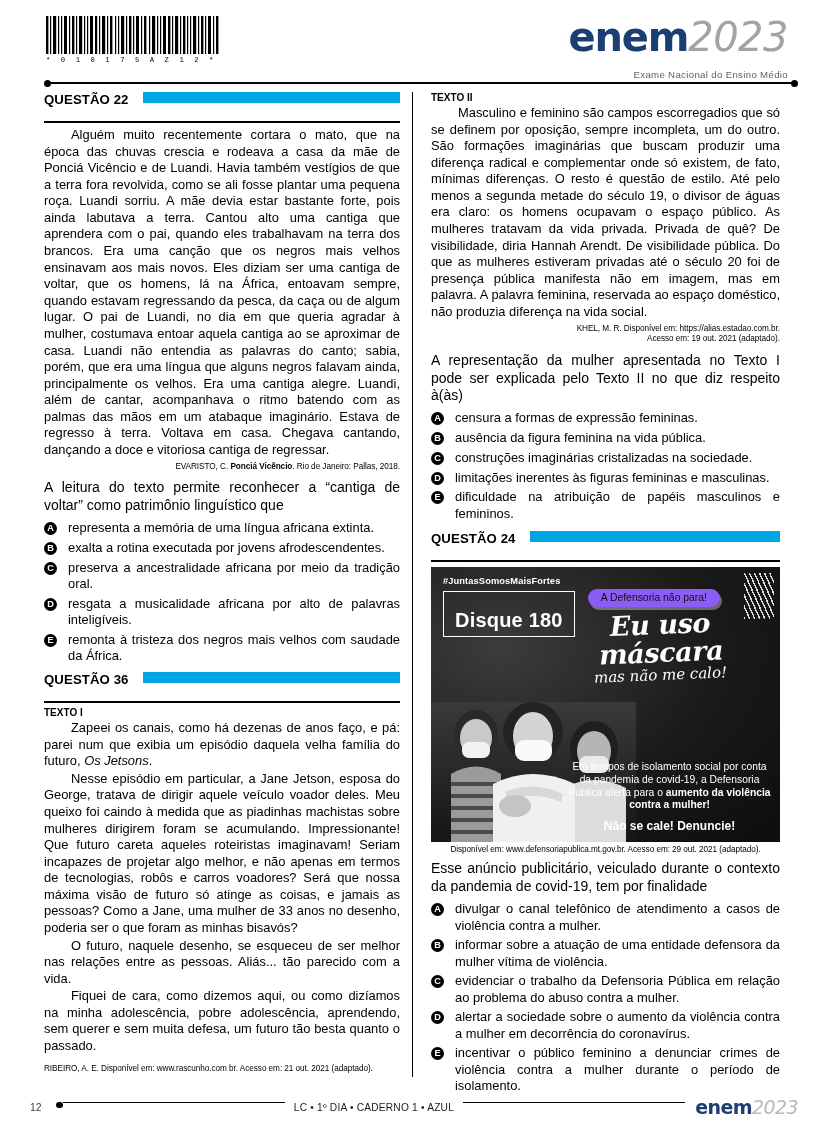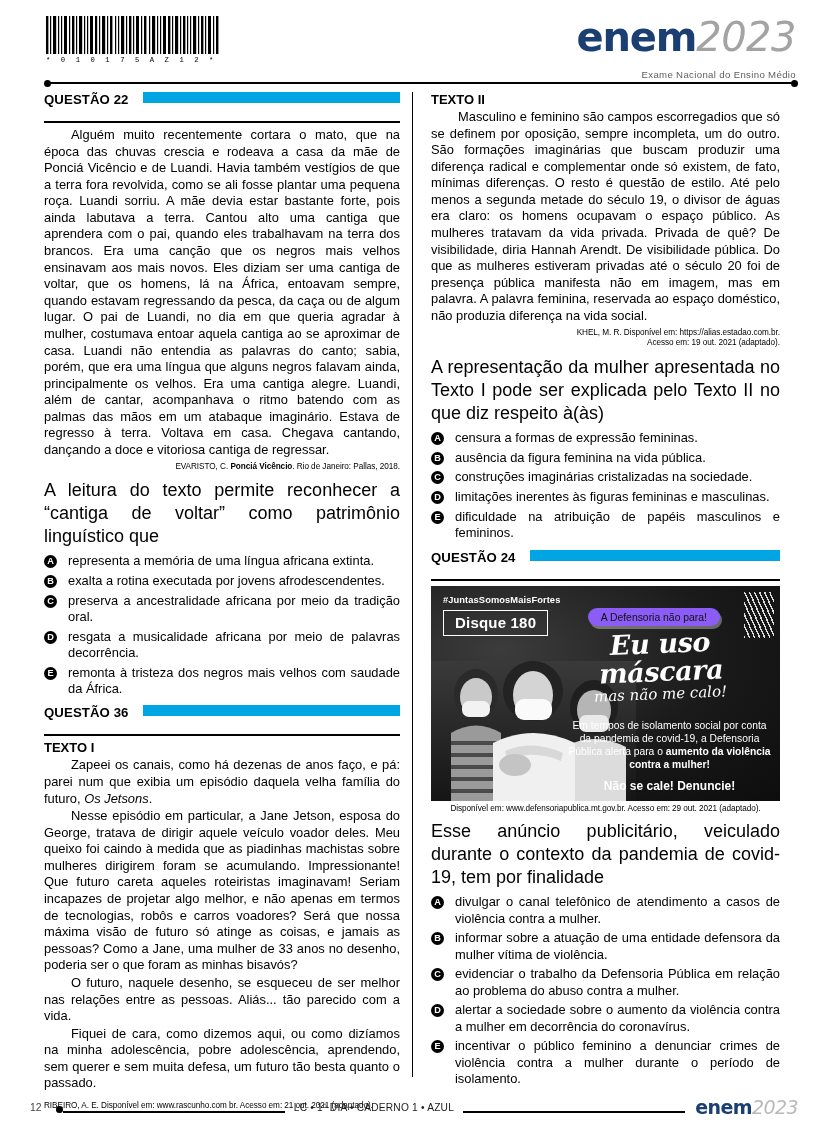--- a/index.html
+++ b/index.html
@@ -22,21 +22,21 @@
     position: relative;
     width: 828px;
     height: 1138px;
     padding: 0;
   }
 
   
   .header {
     position: relative;
     height: 78px;
-    padding: 16px 32px 0 44px;
+    padding: 16px 40px 0 44px;
     display: flex;
     justify-content: space-between;
     align-items: flex-start;
   }
 
   .barcode-wrap { width: 200px; }
 
   .barcode {
     height: 38px;
     width: 178px;
@@ -126,21 +126,21 @@
     white-space: nowrap;
     padding-right: 14px;
   }
   .q-head .q-bar {
     flex: 1;
     height: 11px;
     background: #00a5e3;
   }
 
   .texto-label {
-    font-size: 13px;
+    font-size: 10px;
     font-weight: 700;
     margin: 4px 0 2px 0;
   }
 
   
   p.body-text {
     font-size: 12.9px;
     line-height: 1.285;
     text-align: justify;
     text-indent: 27px;
@@ -152,21 +152,21 @@
     font-size: 8.2px;
     text-align: right;
     line-height: 1.28;
     margin-top: 3px;
     margin-bottom: 7px;
     letter-spacing: -0.05px;
   }
   .source b { font-weight: 700; }
 
   .stem {
-    font-size: 18px;
+    font-size: 14px;
     line-height: 1.285;
     text-align: justify;
     margin: 4px 0 5px 0;
   }
 
   
   ul.alts { list-style: none; }
   ul.alts li {
     display: flex;
     align-items: flex-start;
@@ -187,21 +187,21 @@
     margin-right: 11px;
     margin-top: 2px;
   }
   .alt-text { flex: 1; text-align: justify; }
   .alt-text.jt { text-align-last: left; }
 
   
   .ad {
     position: relative;
     width: 100%;
-    height: 215px;
+    height: 275px;
     background: #141414;
     overflow: hidden;
     margin-top: 5px;
     color: #fff;
   }
   .ad-bg-texture {
     position: absolute; inset: 0;
     background:
       radial-gradient(ellipse at 20% 30%, #3c3c3c 0%, #1a1a1a 55%, #0d0d0d 100%);
   }
@@ -210,22 +210,22 @@
     top: 9px; left: 12px;
     font-size: 9.3px;
     font-weight: 700;
     letter-spacing: 0.1px;
     z-index: 6;
   }
   .ad-disque {
     position: absolute;
     top: 24px; left: 12px;
     border: 1.8px solid #fff;
-    padding: 3px 11px 4px 11px;
-    font-size: 15px;
+    padding: 17px 11px 4px 11px;
+    font-size: 20px;
     font-weight: 700;
     z-index: 6;
     letter-spacing: 0.2px;
   }
   .ad-pill {
     position: absolute;
     top: 22px; right: 60px;
     background: #8b5cf6;
     color: #111;
     border-radius: 13px;
@@ -302,21 +302,21 @@
   .footer .pg {
     font-size: 10.4px;
     color: #444;
     width: 26px;
     text-align: left;
   }
   .footer .rule-wrap {
     flex: 1;
     position: relative;
     display: flex;
-    align-items: flex-end;
+    align-items: flex-start;
   }
   .footer .rdot {
     width: 6.5px; height: 6.5px;
     border-radius: 50%;
     background: #000;
     flex: 0 0 auto;
   }
   .footer .rline { flex: 1; height: 1.5px; background: #000; }
   .footer .fcenter {
     font-size: 10.2px;
@@ -438,21 +438,21 @@
         <li>
           <span class="alt-key">B</span>
           <span class="alt-text jt">exalta a rotina executada por jovens afrodescendentes.</span>
         </li>
         <li>
           <span class="alt-key">C</span>
           <span class="alt-text">preserva a ancestralidade africana por meio da tradição oral.</span>
         </li>
         <li>
           <span class="alt-key">D</span>
-          <span class="alt-text">resgata a musicalidade africana por meio de palavras decorrência.</span>
+          <span class="alt-text">resgata a musicalidade africana por alto de palavras inteligíveis.</span>
         </li>
         <li>
           <span class="alt-key">E</span>
           <span class="alt-text">remonta à tristeza dos negros mais velhos com saudade da África.</span>
         </li>
       </ul>
 
       <div class="q-head" style="margin-top:8px;">
         <span class="q-label">QUESTÃO 36</span>
         <span class="q-bar"></span>

